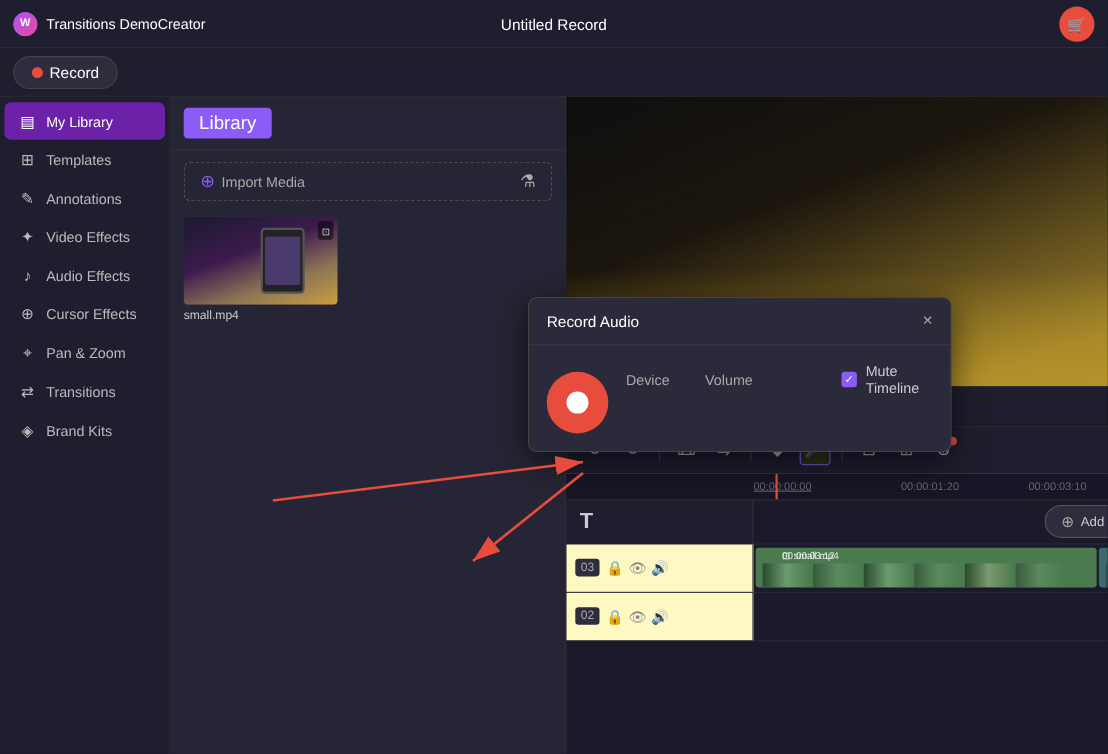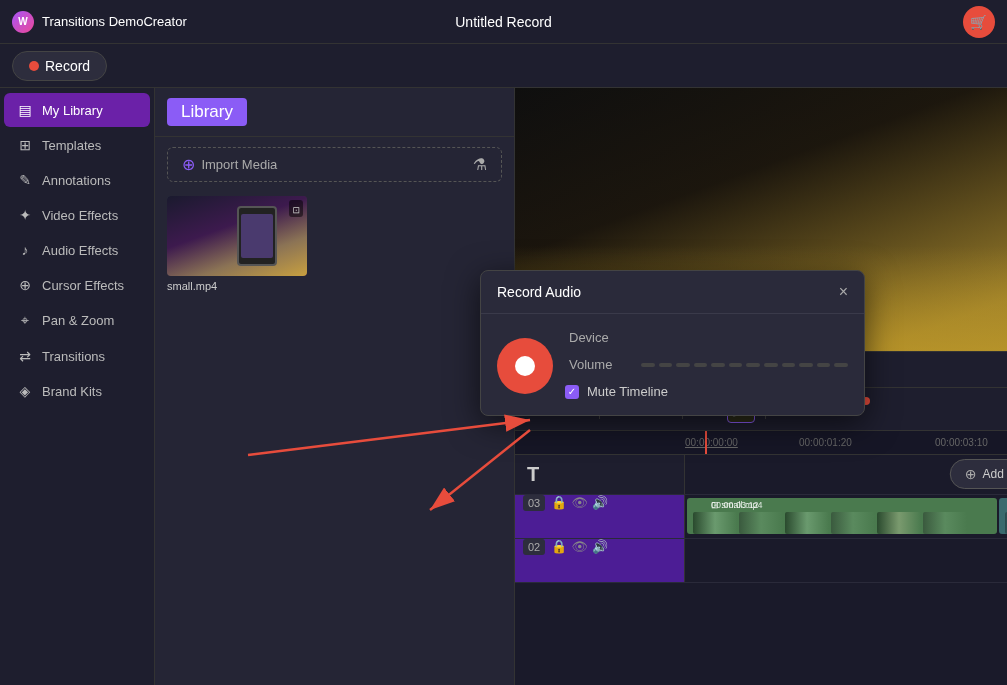--- a/index.html
+++ b/index.html
@@ -58,39 +58,39 @@
     .edit-toolbar { height: 44px; background: #1e1e2e; display: flex; align-items: center; padding: 0 12px; gap: 6px; border-top: 1px solid #333; border-bottom: 1px solid #333; }
     .toolbar-btn { width: 28px; height: 28px; display: flex; align-items: center; justify-content: center; cursor: pointer; color: #aaa; border-radius: 4px; font-size: 15px; position: relative; }
     .toolbar-divider { width: 1px; height: 20px; background: #444; margin: 0 4px; }
     .toolbar-badge { position: absolute; top: 2px; right: 2px; width: 8px; height: 8px; background: #e74c3c; border-radius: 50%; }
     .mic-highlight { background: #2d2d1a; border: 1px solid #8b5cf6; border-radius: 4px; }
 
     
     .timeline-area { background: #1a1a2a; flex: 1; display: flex; flex-direction: column; }
     .timeline-ruler { height: 24px; background: #161626; display: flex; align-items: center; padding-left: 170px; position: relative; overflow: hidden; border-bottom: 1px solid #333; }
     .timeline-row { display: flex; height: 44px; align-items: center; border-bottom: 1px solid #2a2a3a; }
-    .track-controls { width: 170px; flex-shrink: 0; display: flex; align-items: flex-start; gap: 6px; padding: 0 8px; background: #4c1d95; height: 100%; border-right: 1px solid #333; }
+    .track-controls { width: 170px; flex-shrink: 0; display: flex; align-items: center; gap: 6px; padding: 0 8px; background: #fef9c3; height: 100%; border-right: 1px solid #333; }
     .track-icons { display: flex; gap: 4px; align-items: center; }
     .track-icon { color: #888; font-size: 13px; cursor: pointer; }
     .track-num { color: #aaa; font-size: 11px; background: #2d2d3d; padding: 2px 5px; border-radius: 3px; }
     .track-content { flex: 1; height: 100%; overflow: hidden; position: relative; display: flex; align-items: center; gap: 2px; padding: 2px; }
     .clip { height: 36px; background: #4a7c4e; border-radius: 3px; display: flex; align-items: center; padding: 0 6px; font-size: 10px; color: #fff; overflow: hidden; position: relative; }
     .frame { width: 44px; height: 22px; background: #3a6a3e; border-radius: 2px; flex-shrink: 0; overflow: hidden; }
     .frame-inner { width: 100%; height: 100%; background: linear-gradient(90deg, #2d4a30, #5a8a5e, #3a6040); }
 
     
     .dialog-overlay { position: absolute; inset: 0; pointer-events: none; z-index: 100; }
     .dialog { position: absolute; top: 270px; left: 480px; width: 385px; background: #2a2a3a; border-radius: 8px; box-shadow: 0 8px 32px rgba(0,0,0,0.6); border: 1px solid #444; pointer-events: all; }
     .dialog-header { display: flex; align-items: center; justify-content: space-between; padding: 12px 16px; border-bottom: 1px solid #3a3a4a; }
     .dialog-title { color: #fff; font-size: 14px; font-weight: 500; }
     .dialog-close { color: #aaa; cursor: pointer; font-size: 16px; background: none; border: none; }
     .dialog-body { padding: 16px; display: flex; gap: 16px; align-items: flex-start; }
     .record-circle { width: 56px; height: 56px; background: #e74c3c; border-radius: 50%; display: flex; align-items: center; justify-content: center; flex-shrink: 0; cursor: pointer; margin-top: 8px; }
     .record-circle-inner { width: 20px; height: 20px; background: white; border-radius: 50%; }
-    .dialog-fields { flex: 1; display: flex; flex-direction: column; gap: 12px; }
+    .dialog-fields { flex: 1; display: flex; flex-direction: row; gap: 12px; }
     .field-row { display: flex; align-items: center; gap: 12px; }
     .field-label { color: #aaa; font-size: 13px; width: 60px; flex-shrink: 0; }
     .field-control { flex: 1; }
     .device-select { background: #1e1e2e; border: 1px solid #555; color: #ccc; padding: 5px 8px; border-radius: 4px; font-size: 12px; width: 100%; display: flex; align-items: center; justify-content: space-between; cursor: pointer; }
     .volume-bar { display: flex; align-items: center; gap: 4px; }
     .vol-segment { height: 4px; flex: 1; background: #444; border-radius: 2px; }
     .mute-row { display: flex; align-items: center; gap: 8px; margin-left: -4px; }
     .checkbox { width: 14px; height: 14px; background: #8b5cf6; border-radius: 3px; display: flex; align-items: center; justify-content: center; color: white; font-size: 10px; flex-shrink: 0; }
     .mute-label { color: #ccc; font-size: 13px; }
 
@@ -230,21 +230,21 @@
       <div class="toolbar-divider"></div>
       <div class="toolbar-btn">⊡</div>
       <div class="toolbar-btn">⊞</div>
       <div class="toolbar-btn" style="position:relative;">⊛<div class="toolbar-badge"></div></div>
     </div>
 
     <div class="timeline-area" style="height:180px;">
 
       <div class="timeline-ruler">
         <span class="ruler-tick" style="left:170px;text-decoration:underline;">00:00:00:00</span>
-        <span class="ruler-tick" style="left:284px;">00:00:01:20</span>
+        <span class="ruler-tick" style="left:304px;">00:00:01:20</span>
         <span class="ruler-tick" style="left:420px;">00:00:03:10</span>
 
         <div style="position:absolute; left:190px; top:0; bottom:0; width:2px; background:#e74c3c; z-index:5;"></div>
       </div>
 
       <div class="text-track">
         <div class="text-track-ctrl">
           <span class="text-icon">T</span>
         </div>
         <div class="text-track-content" style="position:relative;">

